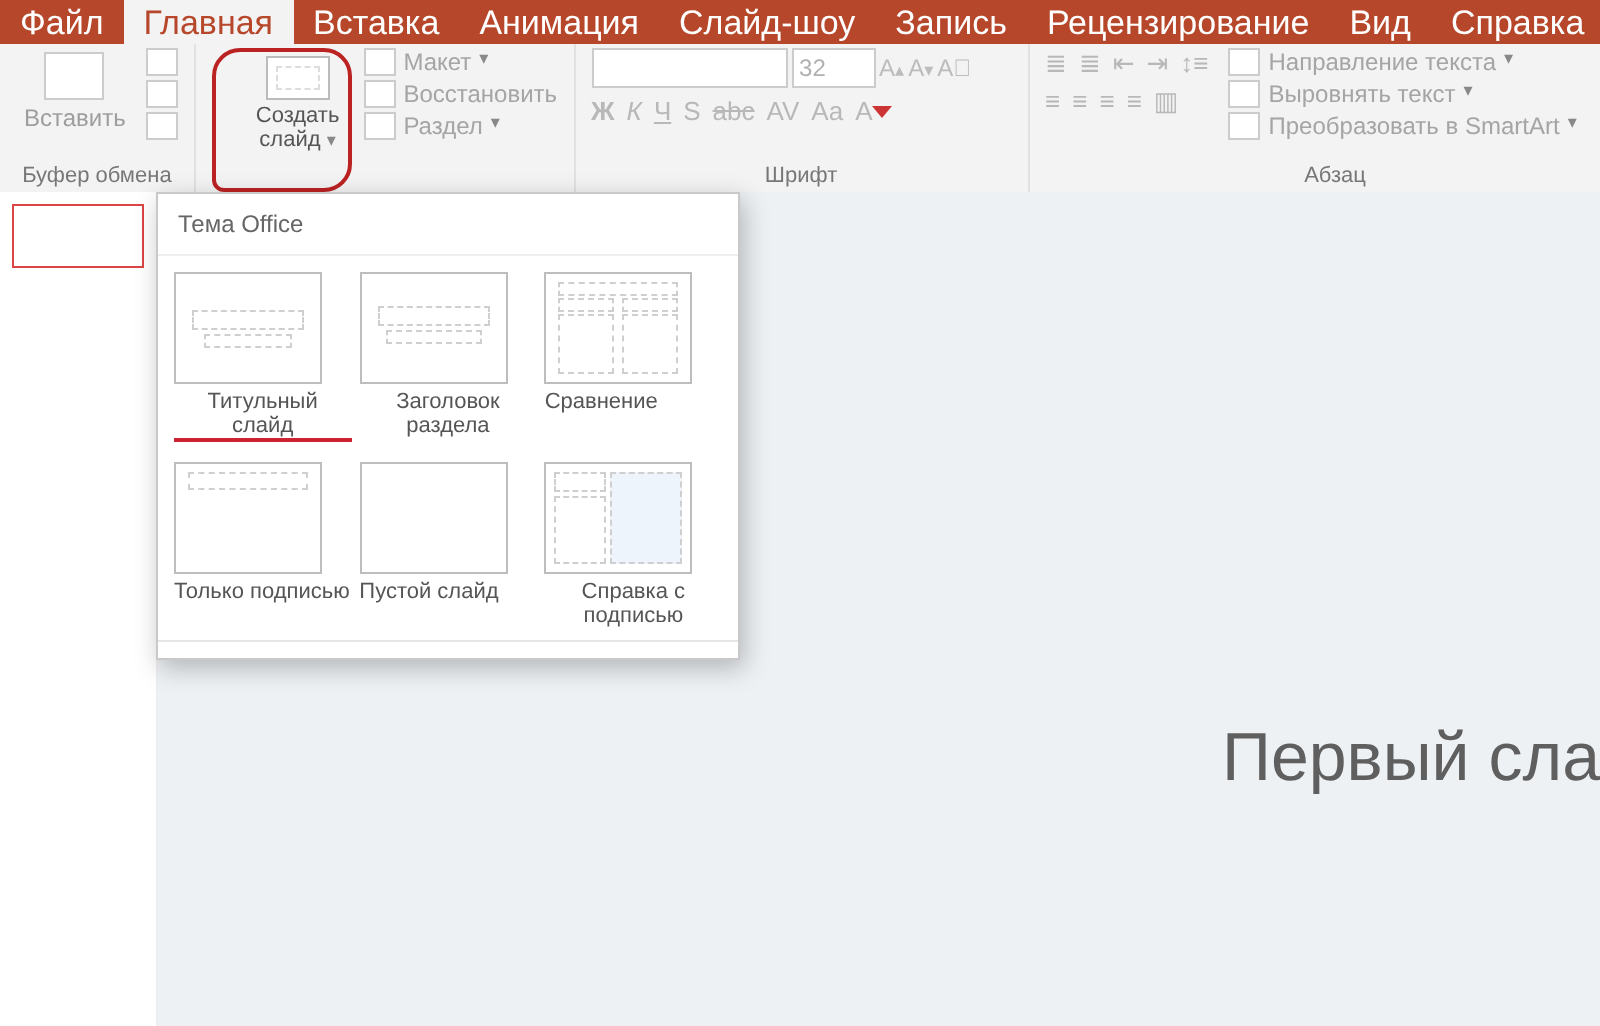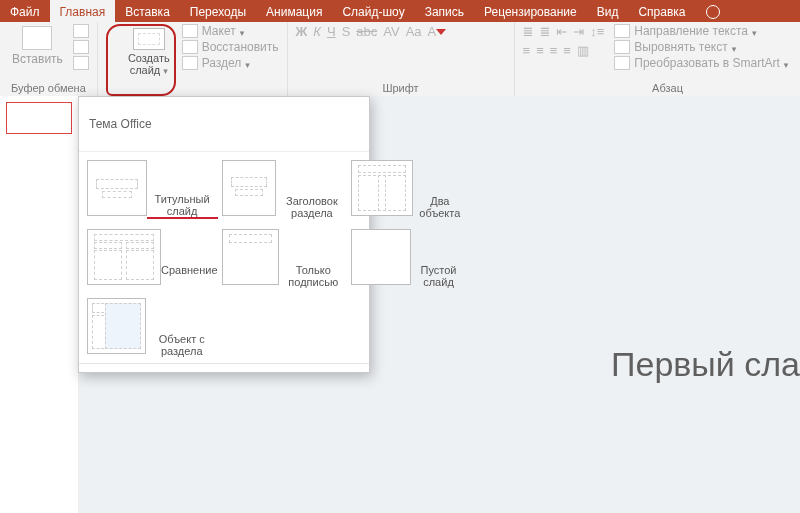--- a/index.html
+++ b/index.html
@@ -1,66 +1,65 @@
 <!DOCTYPE html>
 <html><head>
 <meta charset="utf-8">
 <style>
   html,body{margin:0;padding:0;font-family:"Segoe UI",Arial,sans-serif;font-size:12px;color:#444;background:#fff;width:800px;height:513px;overflow:hidden}
   .tabbar{display:flex;background:#b7472a;height:22px;align-items:stretch}
-  .tab{padding:12px 10px;color:#fff;font-size:12px;display:flex;align-items:center;cursor:pointer;white-space:nowrap}
+  .tab{padding:12px 10px;color:#fff;font-size:17px;display:flex;align-items:center;cursor:pointer;white-space:nowrap}
   .tab.active{background:#f3f3f3;color:#b7472a}
   .tab.tell{display:flex;gap:6px}
   .bulb{width:12px;height:12px;border:1.5px solid #fff;border-radius:50%;position:relative}
   .ribbon{display:flex;height:74px;background:#f3f3f3;border-bottom:1px solid #d8d8d8}
   .group{border-right:1px solid #e1e1e1;padding:2px 8px 0 8px;display:flex;flex-direction:column;justify-content:space-between}
   .group-body{display:flex;gap:6px;flex:1}
   .group-label{text-align:center;font-size:11px;color:#777;padding:1px 0 2px}
   .big-btn{display:flex;flex-direction:column;align-items:center;justify-content:flex-start;padding:2px 4px;color:#9e9e9e;min-width:46px}
   .big-btn .ic{width:28px;height:22px;border:1px solid #ccc;background:#fff;margin-bottom:2px}
   .mini-col{display:flex;flex-direction:column;gap:2px;justify-content:flex-start;color:#a5a5a5;font-size:12px}
-  .mini-item{display:flex;align-items:flex-end;gap:4px;white-space:nowrap}
+  .mini-item{display:flex;align-items:flex-start;gap:4px;white-space:nowrap}
   .mini-ic{width:14px;height:12px;border:1px solid #ccc;background:#fff}
   .caret{font-size:9px;color:#888}
   .new-slide{position:relative;border:2px solid #b22;border-radius:14px 14px 14px 6px;padding:2px 4px 0 20px;display:flex;flex-direction:column;align-items:center}
   .new-slide .ic{width:30px;height:20px;border:1px solid #bbb;background:#fff;position:relative}
   .new-slide .ic::after{content:"";position:absolute;left:4px;right:4px;top:4px;bottom:4px;border:1px dashed #ddd}
   .new-slide .lbl{font-size:11px;text-align:center;line-height:12px;margin-top:2px;color:#555}
   .font-row{display:flex;gap:2px;align-items:center;color:#bcbcbc}
   .font-sel{width:96px;height:18px;border:1px solid #ccc;background:#fff}
   .size-sel{width:34px;height:18px;border:1px solid #ccc;background:#fff;display:flex;align-items:center;padding:0 3px;color:#b0b0b0}
   .btnrow{display:flex;gap:6px;align-items:center;color:#b8b8b8;font-size:13px}
   .tri{width:0;height:0;border-left:5px solid transparent;border-right:5px solid transparent;border-top:6px solid #c9c9c9}
   .stage{position:absolute;left:0;right:0;top:96px;bottom:0;display:flex}
   .thumbs{width:78px;background:#fff;border-right:1px solid #eee}
   .thumb{margin:6px;height:30px;border:1px solid #d44;background:#fff}
   .canvas{flex:1;background:#eef1f4;position:relative}
-  .slide-title{position:absolute;right:0;top:249px;font-size:34px;color:#5f5f5f;font-weight:300}
+  .slide-title{position:absolute;right:0;top:264px;font-size:34px;color:#5f5f5f;font-weight:300}
   
   .gallery{position:absolute;left:78px;top:96px;width:290px;background:#fff;border:1px solid #c9c9c9;box-shadow:2px 4px 12px rgba(0,0,0,.25);z-index:10}
-  .gal-head{padding:20px 10px;color:#666;font-size:12px;border-bottom:1px solid #eee}
+  .gal-head{padding:8px 10px;color:#666;font-size:12px;border-bottom:1px solid #eee}
   .gal-grid{display:grid;grid-template-columns:repeat(3,1fr);gap:4px 4px;padding:6px 8px 2px}
-  .gal-item{display:flex;flex-direction:row;align-items:flex-end;padding:2px 0 4px;cursor:pointer}
+  .gal-item{display:flex;flex-direction:column;align-items:flex-start;padding:2px 0 4px;cursor:pointer}
   .gal-item.sel{background:#fff}
   .gal-prev{width:72px;height:54px;border:1px solid #bdbdbd;background:#fff;position:relative;margin-bottom:3px}
   .gal-prev .ph{position:absolute;border:1px dashed #cfcfcf}
   .gal-label{font-size:11px;text-align:center;line-height:12px;color:#555;min-height:24px}
   .under{border-bottom:2px solid #c23}
   .gal-foot{border-top:1px solid #e5e5e5;padding:4px 0}
   .strike{text-decoration:line-through}
   .under2{text-decoration:underline}
 </style>
 </head>
 <body>
 
 <div class="tabbar">
   <div class="tab">Файл</div>
   <div class="tab active">Главная</div>
   <div class="tab">Вставка</div>
-  <div class="tab">Переходы</div>
   <div class="tab">Анимация</div>
   <div class="tab">Слайд-шоу</div>
   <div class="tab">Запись</div>
   <div class="tab">Рецензирование</div>
   <div class="tab">Вид</div>
   <div class="tab">Справка</div>
   <div class="tab tell">
     <span class="bulb"></span>
 
   </div>
@@ -103,20 +102,29 @@
             <span class="mini-ic"></span>
             <span>Раздел</span> 
             <span class="caret">▾</span>
           </div>
       </div>
     </div>
   </div>
 
   <div class="group" style="min-width:210px">
     <div style="display:flex;flex-direction:column;gap:4px;flex:1">
+      <div class="font-row">
+        <div class="font-sel"></div>
+        <div class="size-sel">
+            <span>32</span>
+          </div>
+        <span>A<span style="font-size:9px">▴</span></span>
+        <span>A<span style="font-size:9px">▾</span></span>
+        <span>A⃠</span>
+      </div>
       <div class="btnrow">
         <b>Ж</b>
         <i>К</i>
         <span class="under2">Ч</span>
         <span>S</span>
         <span class="strike">abc</span>
         <span>AV</span>
         <span>Aa</span>
         <span style="display:flex;align-items:center">A<span class="tri" style="border-top-color:#c33"></span></span>
       </div>
@@ -186,28 +194,20 @@
     </div>
     <div class="gal-item">
       <div class="gal-prev">
           <div class="ph" style="left:8px;right:8px;top:16px;height:8px"></div>
           <div class="ph" style="left:12px;right:12px;top:28px;height:5px"></div>
         </div>
       <div class="gal-label">Заголовок раздела</div>
     </div>
     <div class="gal-item">
       <div class="gal-prev">
-          <div class="ph" style="left:6px;right:6px;top:4px;height:6px"></div>
-          <div class="ph" style="left:6px;width:26px;top:14px;bottom:4px"></div>
-          <div class="ph" style="right:6px;width:26px;top:14px;bottom:4px"></div>
-        </div>
-      <div class="gal-label">Два объекта</div>
-    </div>
-    <div class="gal-item">
-      <div class="gal-prev">
           <div class="ph" style="left:6px;right:6px;top:4px;height:5px"></div>
           <div class="ph" style="left:6px;width:26px;top:12px;height:5px"></div>
           <div class="ph" style="right:6px;width:26px;top:12px;height:5px"></div>
           <div class="ph" style="left:6px;width:26px;top:20px;bottom:4px"></div>
           <div class="ph" style="right:6px;width:26px;top:20px;bottom:4px"></div>
         </div>
       <div class="gal-label">Сравнение</div>
     </div>
     <div class="gal-item">
       <div class="gal-prev">
@@ -218,21 +218,21 @@
     <div class="gal-item">
       <div class="gal-prev"></div>
       <div class="gal-label">Пустой слайд</div>
     </div>
     <div class="gal-item">
       <div class="gal-prev">
           <div class="ph" style="left:4px;width:24px;top:4px;height:8px"></div>
           <div class="ph" style="left:4px;width:24px;top:16px;bottom:4px"></div>
           <div class="ph" style="right:4px;width:34px;top:4px;bottom:4px;background:#eef4fb"></div>
         </div>
-      <div class="gal-label">Объект с раздела</div>
+      <div class="gal-label">Справка с подписью</div>
     </div>
   </div>
   <div class="gal-foot">
     
     
     
   </div>
 </div>
 
 </body></html>

